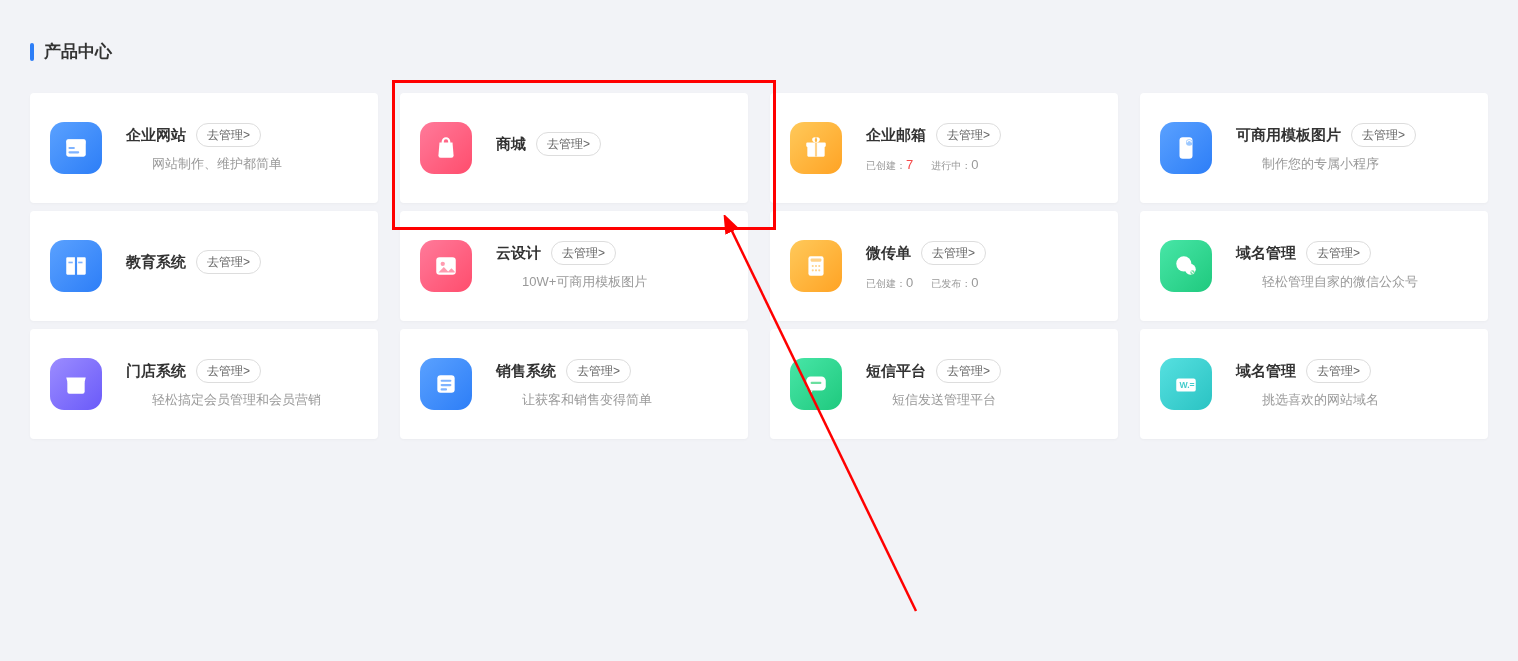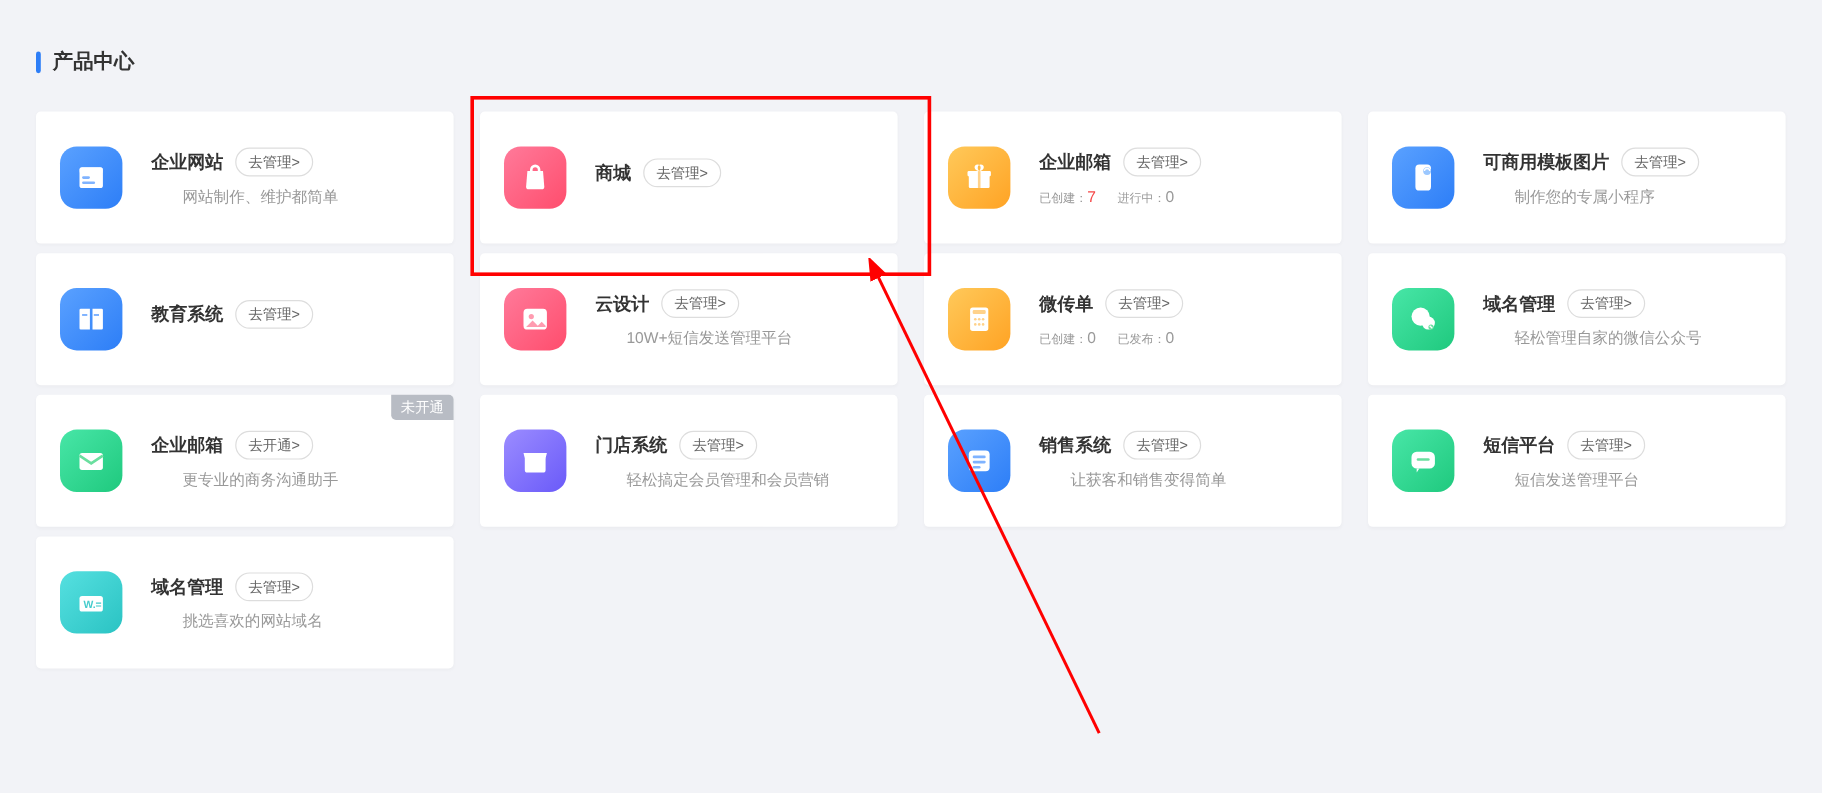--- a/index.html
+++ b/index.html
@@ -213,21 +213,21 @@
             <rect x="3" y="4" width="18" height="16" rx="3"></rect>
             <circle cx="9" cy="10" r="2" fill="#ff9bb0"></circle>
             <path d="M5 18l5-5 4 4 3-3 3 3v1H5z" fill="#ff9bb0"></path>
           </svg>
         </div>
         <div class="card-body">
           <div class="card-title-row">
             <span class="card-title">云设计</span>
             <button class="btn">去管理&gt;</button>
           </div>
-          <div class="card-desc">10W+短信发送管理平台</div>
+          <div class="card-desc">10W+可商用模板图片</div>
         </div>
       </div>
       <div class="card">
         <div class="icon-wrap" style="background: linear-gradient(135deg, rgb(255, 201, 90), rgb(255, 163, 36));">
           <svg viewBox="0 0 24 24" fill="#fff">
             <rect x="5" y="3" width="14" height="18" rx="2"></rect>
             <rect x="7" y="5" width="10" height="3" rx="1" fill="#ffd28a"></rect>
             <circle cx="9" cy="12" r="1" fill="#ffd28a"></circle>
             <circle cx="12" cy="12" r="1" fill="#ffd28a"></circle>
             <circle cx="15" cy="12" r="1" fill="#ffd28a"></circle>
@@ -255,36 +255,20 @@
             <circle cx="18" cy="18" r="2" fill="#6adf9f"></circle>
             <path d="M17 17l2 2" stroke="#fff"></path>
           </svg>
         </div>
         <div class="card-body">
           <div class="card-title-row">
             <span class="card-title">域名管理</span>
             <button class="btn">去管理&gt;</button>
           </div>
           <div class="card-desc">轻松管理自家的微信公众号</div>
-        </div>
-      </div>
-      <div class="card">
-        <div class="badge">未开通</div>
-        <div class="icon-wrap" style="background: linear-gradient(135deg, rgb(72, 230, 167), rgb(31, 201, 126));">
-          <svg viewBox="0 0 24 24" fill="#fff">
-            <rect x="3" y="6" width="18" height="13" rx="2"></rect>
-            <path d="M3 8l9 6 9-6" stroke="#6adf9f" stroke-width="2" fill="none"></path>
-          </svg>
-        </div>
-        <div class="card-body">
-          <div class="card-title-row">
-            <span class="card-title">企业邮箱</span>
-            <button class="btn">去开通&gt;</button>
-          </div>
-          <div class="card-desc">更专业的商务沟通助手</div>
         </div>
       </div>
       <div class="card">
         <div class="icon-wrap" style="background: linear-gradient(135deg, rgb(155, 140, 255), rgb(106, 90, 249));">
           <svg viewBox="0 0 24 24" fill="#fff">
             <path d="M4 10h16v9a2 2 0 0 1-2 2H6a2 2 0 0 1-2-2v-9z"></path>
             <path d="M3 6h18l-1 4a3 3 0 0 1-3 2H7a3 3 0 0 1-3-2L3 6z"></path>
           </svg>
         </div>
         <div class="card-body">

